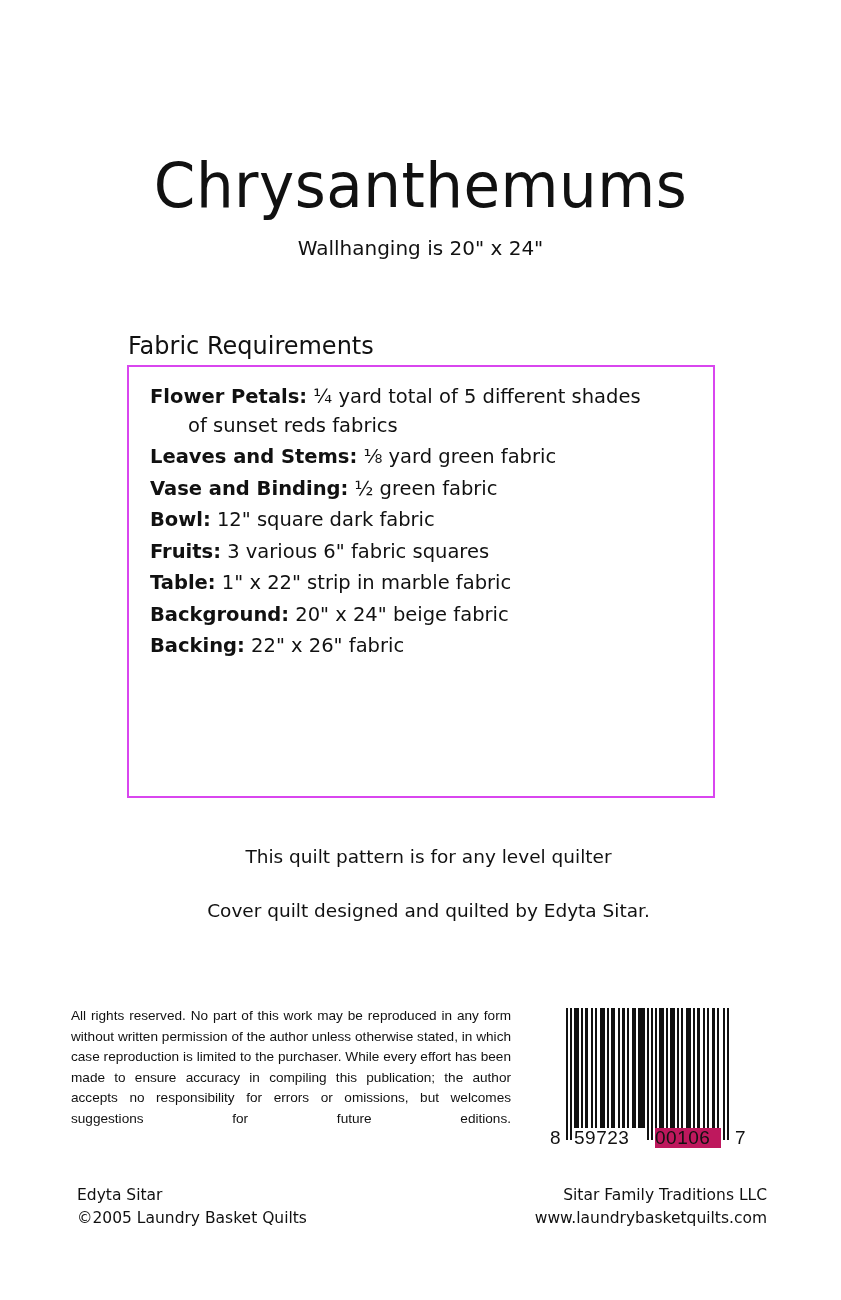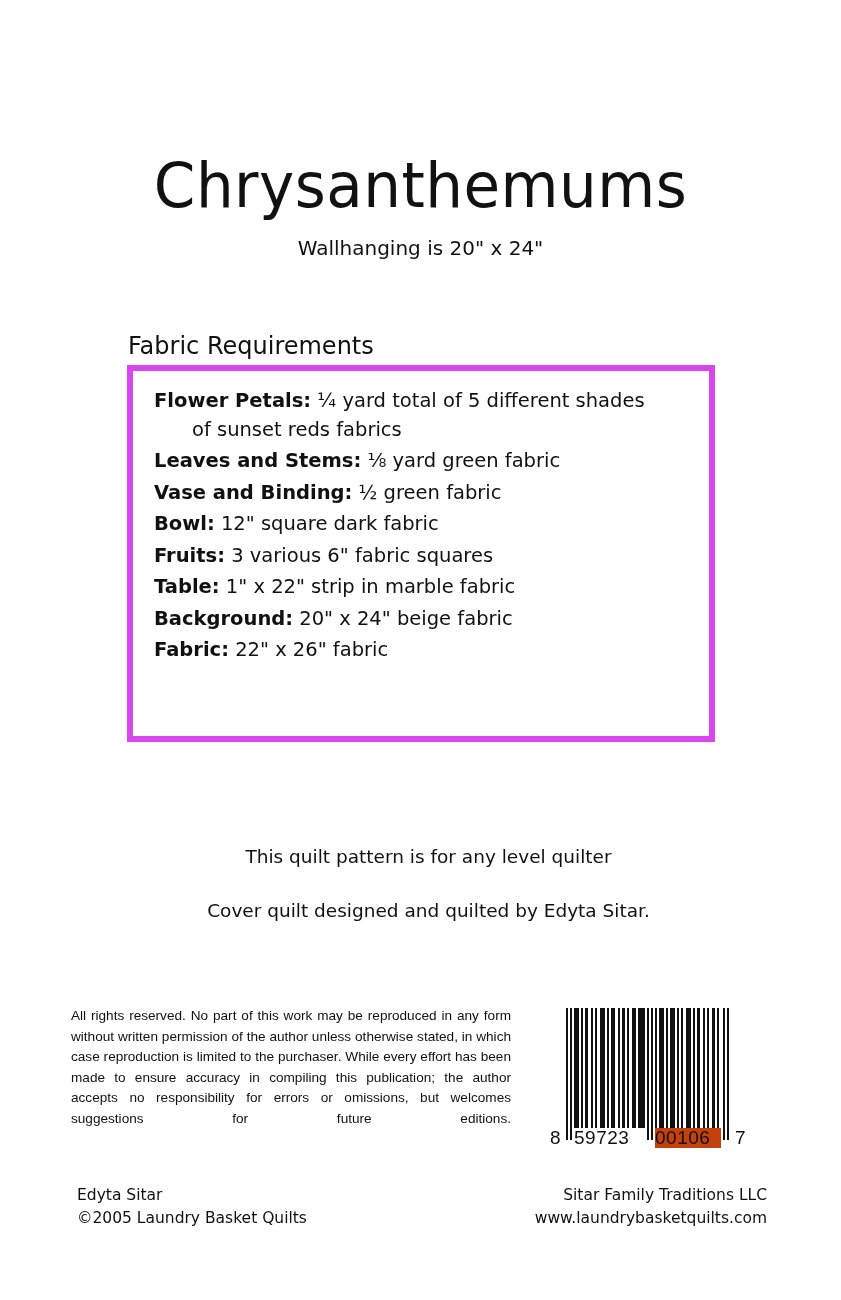--- a/index.html
+++ b/index.html
@@ -14,22 +14,22 @@
     }
     .subtitle {
       position: absolute; left: 0; width: 841px; top: 234px;
       text-align: center; font-size: 20px; line-height: 28px;
     }
     .section-heading {
       position: absolute; left: 128px; top: 330px;
       font-size: 24px; line-height: 32px; font-weight: normal;
     }
     .req-box {
-      position: absolute; left: 127px; top: 365px; width: 588px; height: 377px;
-      border: 6px solid #d946ef;
+      position: absolute; left: 127px; top: 365px; width: 588px; height: 433px;
+      border: 2px solid #d946ef;
     }
     .req-list { position: absolute; left: 21px; top: 14px; width: 550px; list-style: none; }
     .req-item { font-size: 19.5px; line-height: 31.5px; white-space: nowrap; }
     .req-item .lbl { font-weight: bold; }
     .req-item .cont { display: block; padding-left: 38px; margin-top: -3px; }
     .extras {
       position: absolute; left: 0; width: 584px; top: 310px;
       text-align: center; font-size: 19.5px; line-height: 28px;
     }
     .note {
@@ -80,21 +80,21 @@
     <li class="req-item">
       <span class="lbl">Fruits:</span><span> 3 various 6" fabric squares</span>
     </li>
     <li class="req-item">
       <span class="lbl">Table:</span><span> 1" x 22" strip in marble fabric</span>
     </li>
     <li class="req-item">
       <span class="lbl">Background:</span><span> 20" x 24" beige fabric</span>
     </li>
     <li class="req-item">
-      <span class="lbl">Fabric:</span><span> 22" x 26" fabric</span>
+      <span class="lbl">Backing:</span><span> 22" x 26" fabric</span>
     </li>
   </ul>
 </div>
 
 <div class="note note-level">This quilt pattern is for any level quilter</div>
 <div class="note note-credit">Cover quilt designed and quilted by Edyta Sitar.</div>
 
 <p class="copyright">All rights reserved. No part of this work may be reproduced in any form without written permission of the author unless otherwise stated, in which case reproduction is limited to the purchaser. While every effort has been made to ensure accuracy in compiling this publication; the author accepts no responsibility for errors or omissions, but welcomes suggestions for future editions.</p>
 
 <div class="barcode">
@@ -134,21 +134,21 @@
       <rect x="145" y="2" width="2" height="120"></rect>
       <rect x="150" y="2" width="3" height="120"></rect>
       <rect x="155" y="2" width="2" height="120"></rect>
 
       <rect x="161" y="2" width="2" height="132"></rect>
       <rect x="165" y="2" width="2" height="132"></rect>
     </g>
   </svg>
   <span style="position:absolute; left:-12px; top:122px; font-family:'Liberation Sans',sans-serif; font-size:19px; line-height:20px;">8</span>
   <span style="position:absolute; left:12px; top:122px; width:72px; background:#fff; font-family:'Liberation Sans',sans-serif; font-size:19px; line-height:20px; letter-spacing:0.5px;">59723</span>
-  <span style="position:absolute; left:93px; top:122px; width:66px; background:#c2410c; font-family:'Liberation Sans',sans-serif; font-size:19px; line-height:20px; letter-spacing:0.5px;">00106</span>
+  <span style="position:absolute; left:93px; top:122px; width:66px; background:#be185d; font-family:'Liberation Sans',sans-serif; font-size:19px; line-height:20px; letter-spacing:0.5px;">00106</span>
   <span style="position:absolute; left:173px; top:122px; font-family:'Liberation Sans',sans-serif; font-size:19px; line-height:20px;">7</span>
 </div>
 
 <div class="footer-left">
   <span class="footer-line">Edyta Sitar</span>
   <span class="footer-line">©2005 Laundry Basket Quilts</span>
 </div>
 <div class="footer-right">
   <span class="footer-line">Sitar Family Traditions LLC</span>
   <span class="footer-line">www.laundrybasketquilts.com</span>

